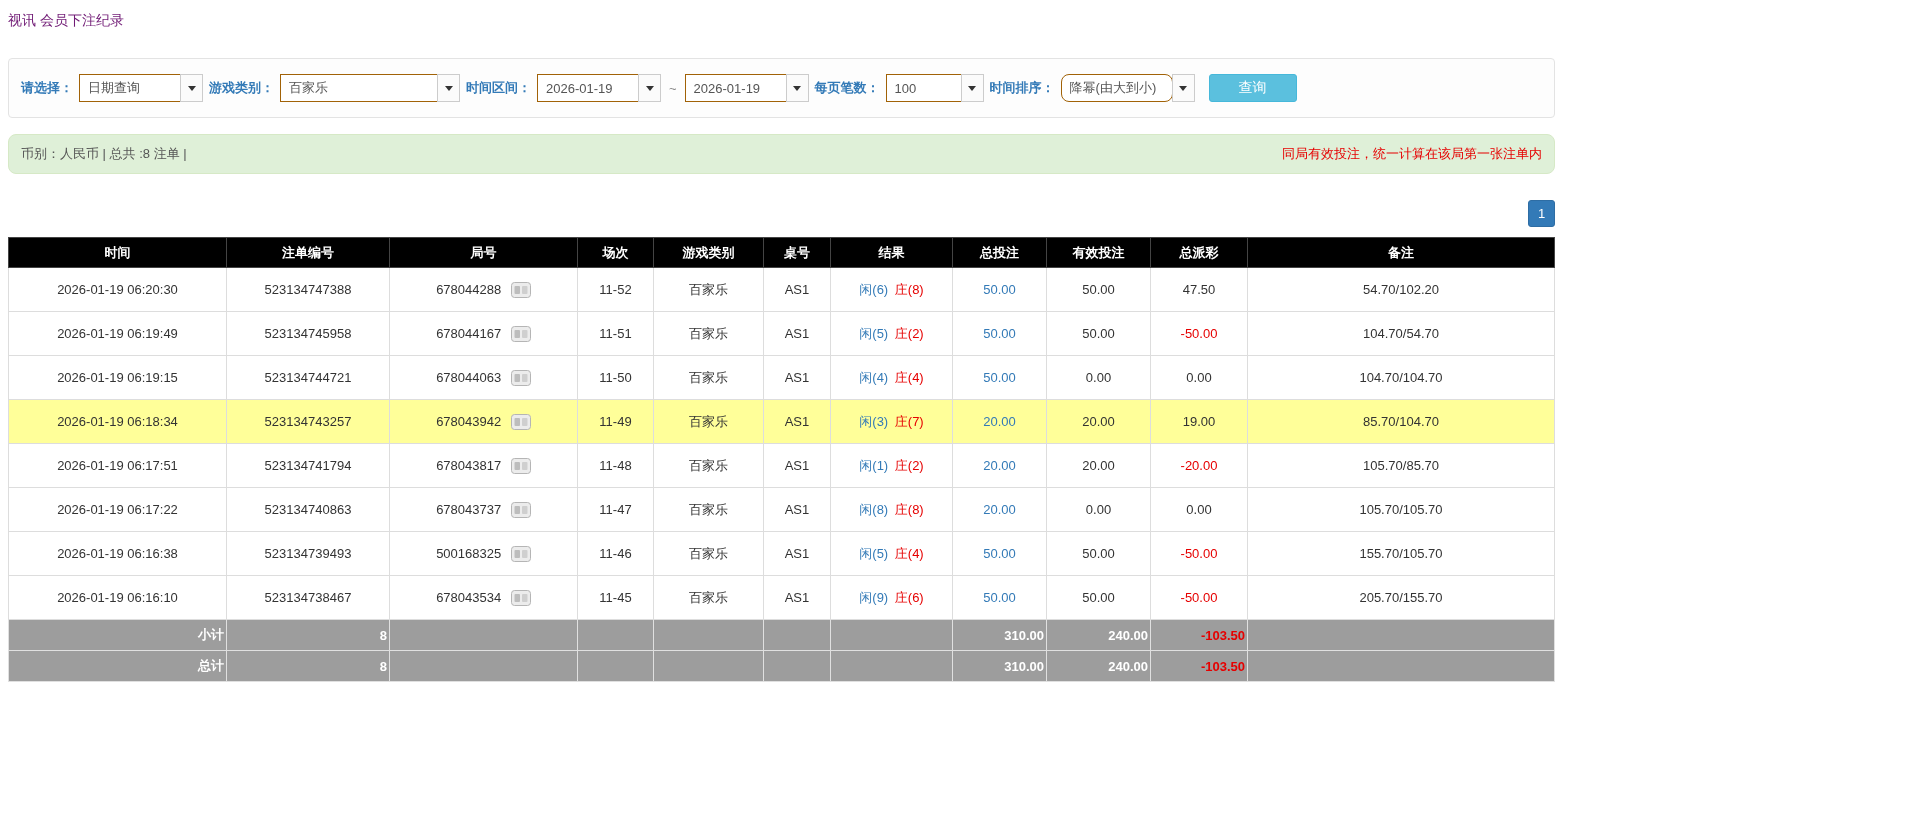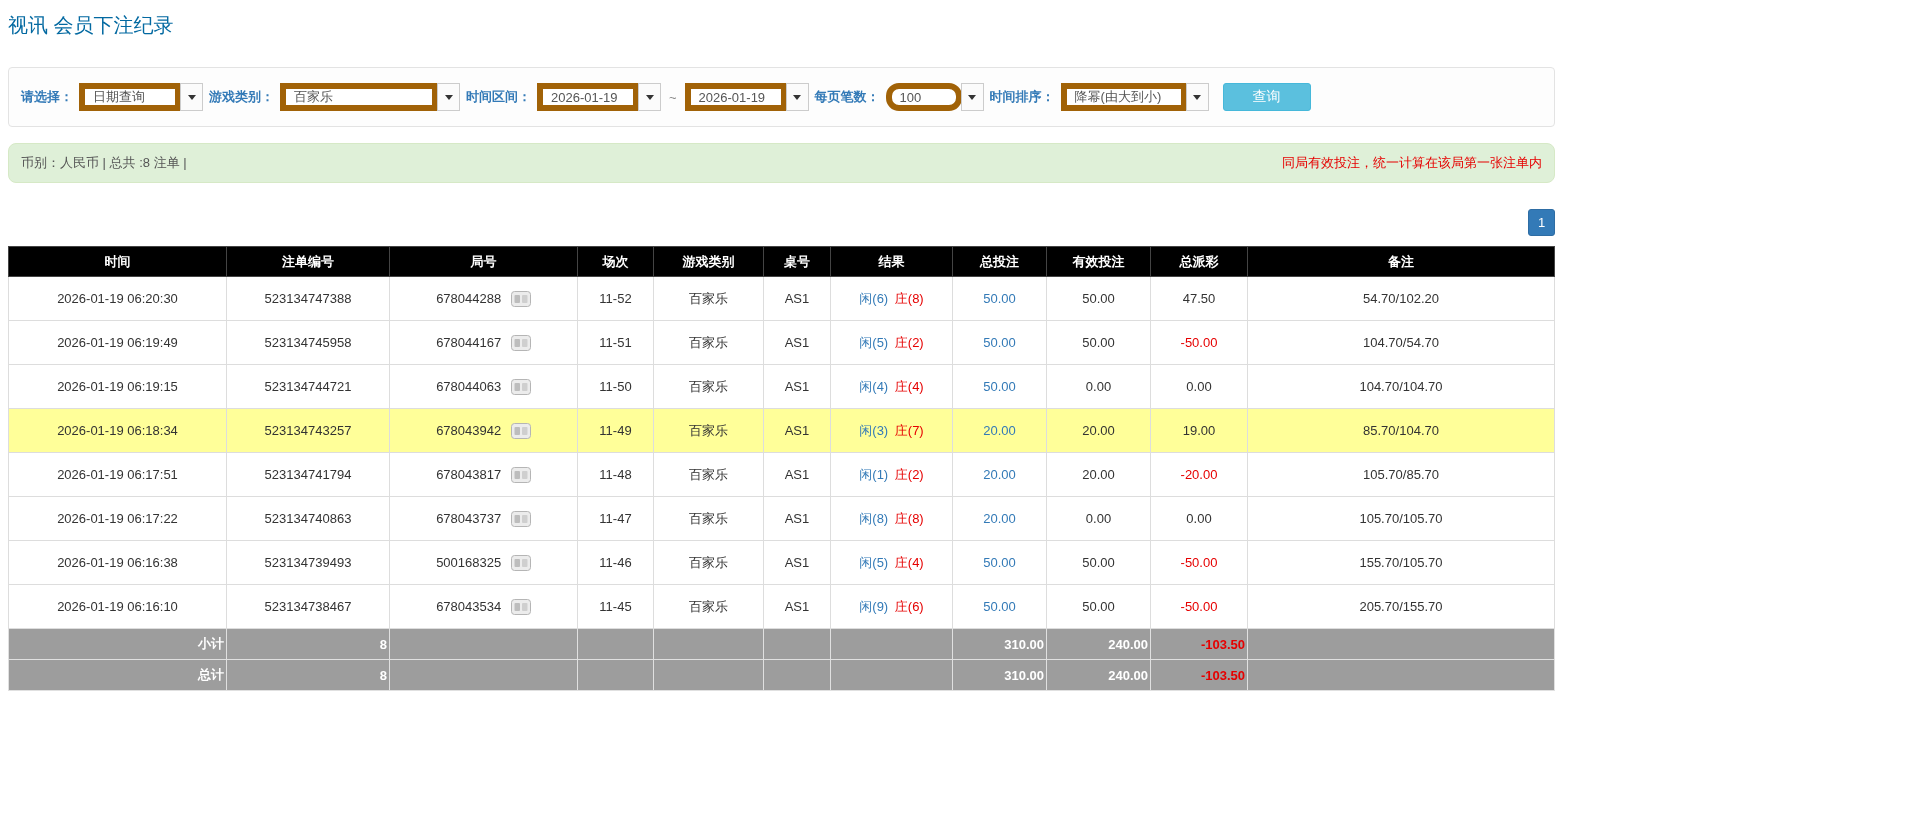--- a/index.html
+++ b/index.html
@@ -5,50 +5,50 @@
   * { box-sizing: border-box; }
   html, body { margin: 0; padding: 0; }
   body {
     width: 1915px; height: 829px; overflow: hidden;
     background: #fff;
     font-family: "Liberation Sans", "DejaVu Sans", sans-serif;
     color: #333;
   }
   .page { width: 1547px; margin-left: 8px; }
 
-  .page-title { font-size: 20px; font-weight: 500; color: #0369a1; margin: 12px 0 0 0; }
+  .page-title { font-size: 14px; font-weight: 500; color: #701a75; margin: 12px 0 0 0; }
 
   
   .filter-bar {
     display: flex; align-items: center; gap: 6px;
     margin-top: 28px; padding: 15px 12px;
     border: 1px solid #e3e3e3; background: #fdfdfd; border-radius: 4px;
   }
   .flabel { color: var(--accent-blue, #337ab7); font-weight: bold; font-size: 13px; white-space: nowrap; }
   .combo { display: inline-flex; align-items: center; }
   .combo-input {
-    height: 28px; border: 6px solid #a16207; padding: 0 8px;
+    height: 28px; border: 1px solid #a16207; padding: 0 8px;
     font-size: 13px; color: #555; background: #fff;
     font-family: "Liberation Sans", sans-serif;
   }
   .combo-btn {
     width: 23px; height: 28px; margin-left: -1px;
     border: 1px solid #ccc; background: #fbfbfb; cursor: pointer;
     display: inline-flex; align-items: center; justify-content: center; padding: 0;
   }
   .caret {
     width: 0; height: 0; display: inline-block;
     border-left: 4px solid transparent; border-right: 4px solid transparent;
     border-top: 5px solid #333;
   }
   .c-query .combo-input { width: 102px; }
   .c-game  .combo-input { width: 158px; }
   .c-date  .combo-input { width: 102px; }
-  .c-size  .combo-input { width: 76px; border-radius: 13px; }
-  .c-sort  .combo-input { width: 126px; }
+  .c-size  .combo-input { width: 76px; }
+  .c-sort  .combo-input { width: 112px; border-radius: 8px; }
   .tilde { color: #888; margin: 0 2px; font-size: 13px; }
   .search-btn {
     height: 28px; padding: 0 29px; margin-left: 8px;
     background: var(--search-btn-blue, #5bc0de); color: #fff;
     border: 1px solid #46b8da; border-radius: 3px;
     font-size: 14px; cursor: pointer;
     font-family: "Liberation Sans", sans-serif;
   }
 
   

